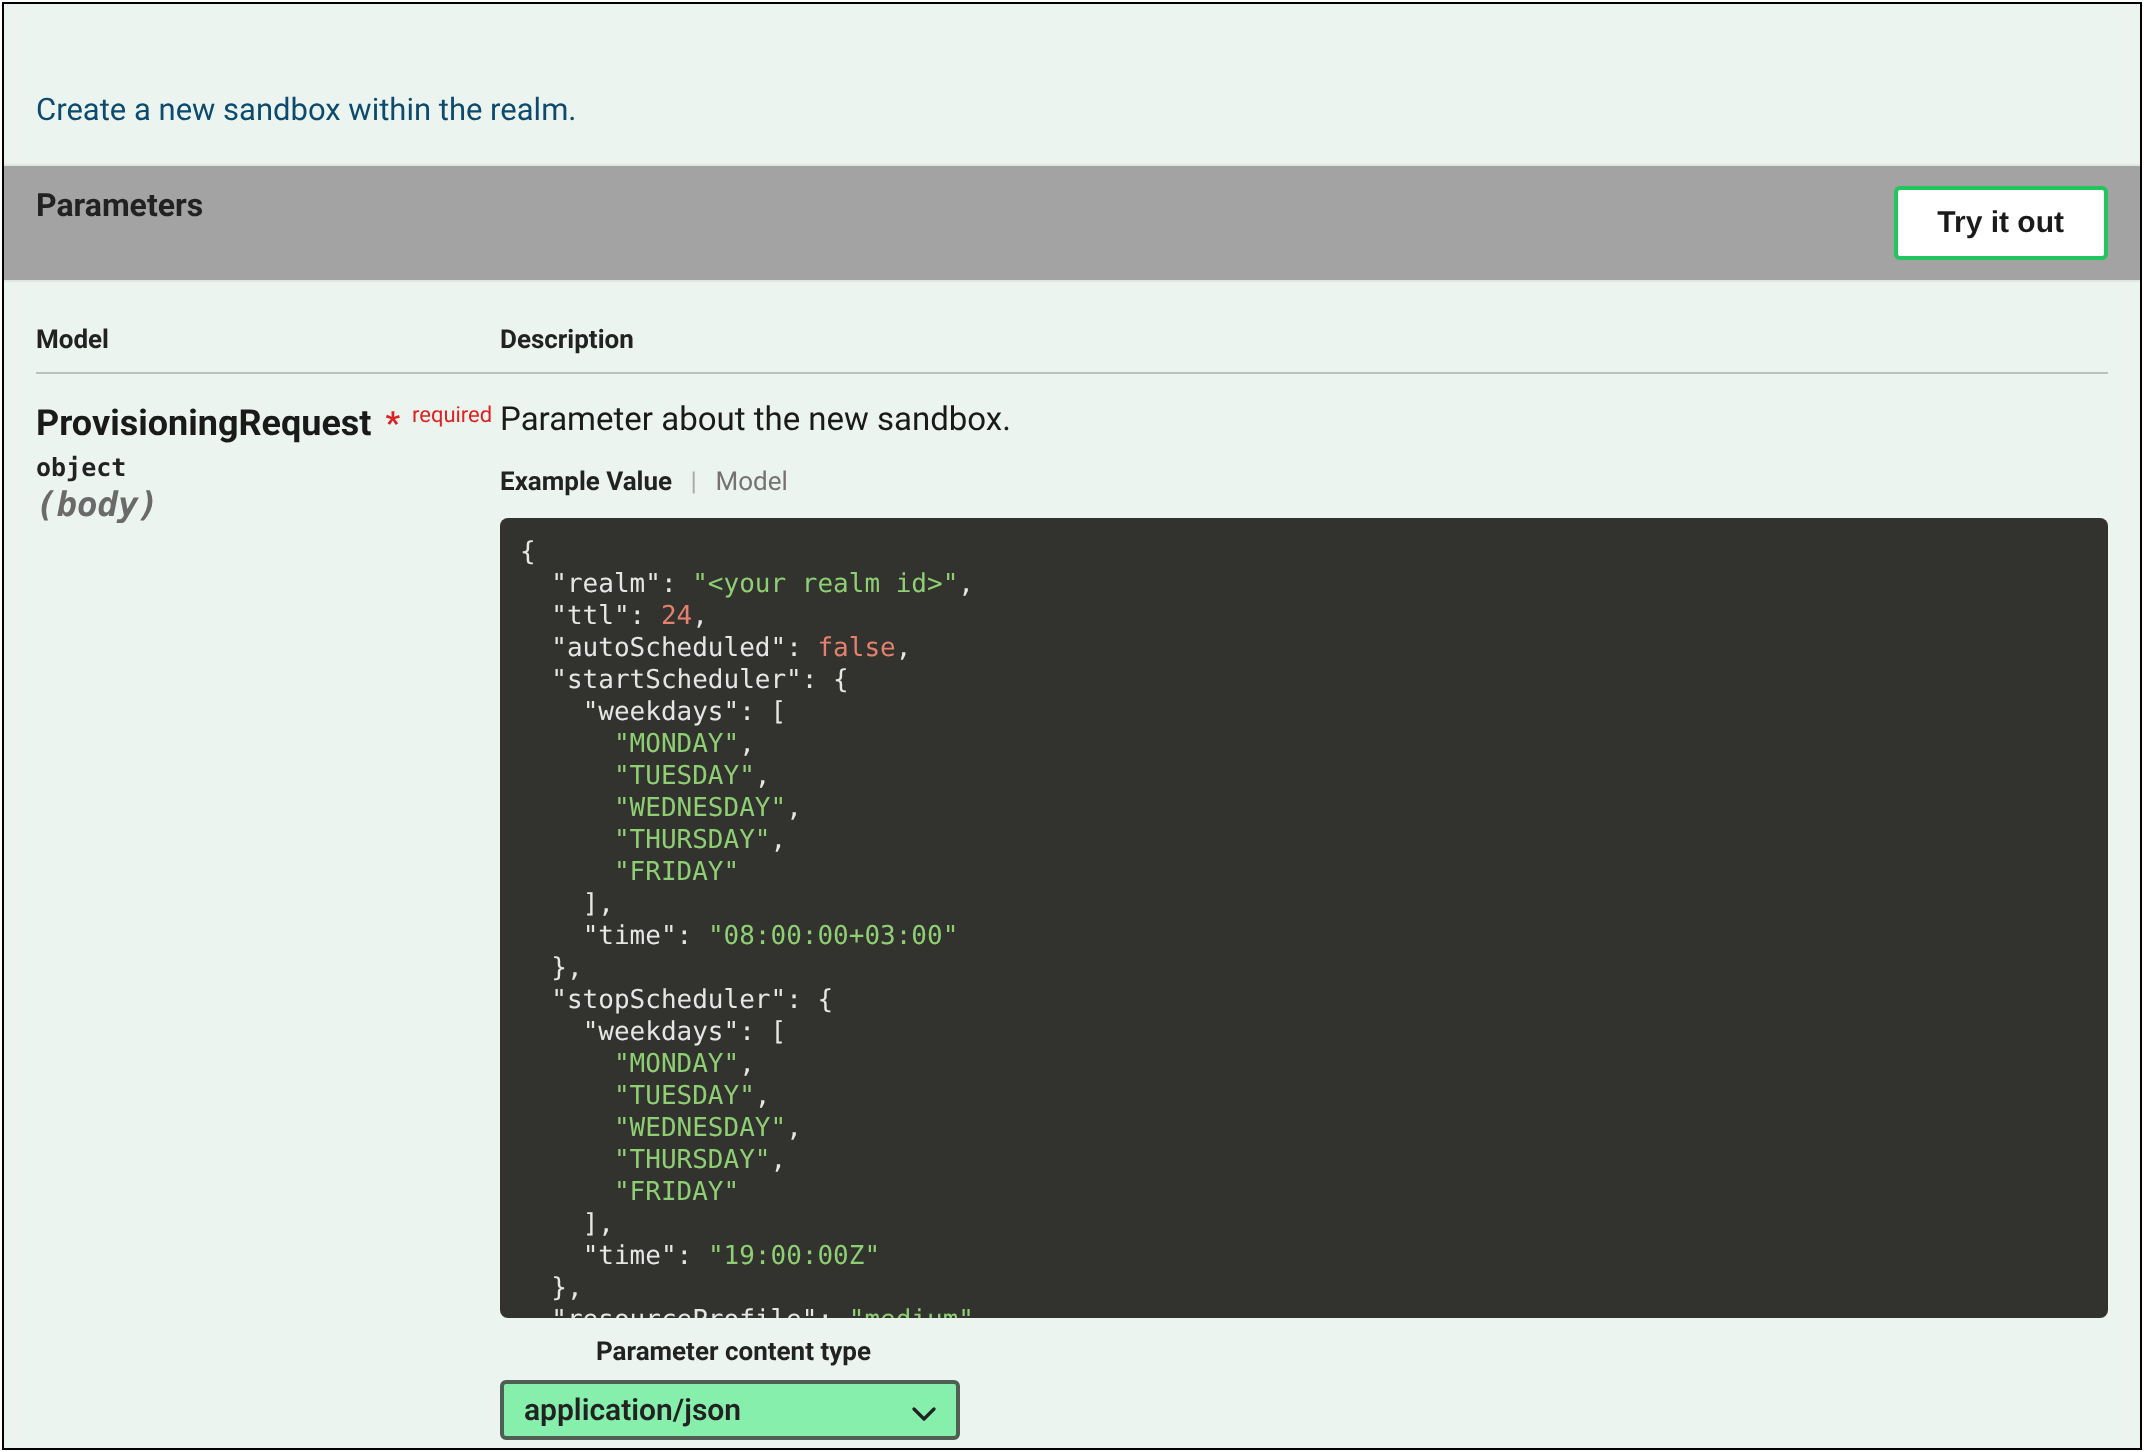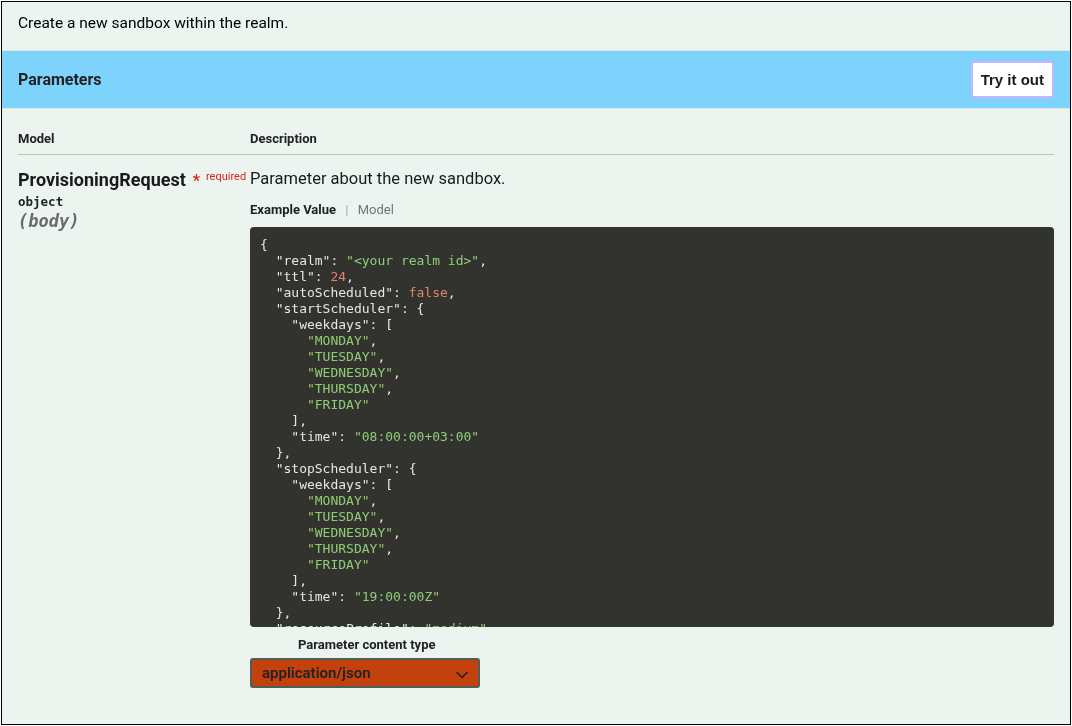--- a/index.html
+++ b/index.html
@@ -14,43 +14,44 @@
     border: 1px solid #000;
     width: 1070px;
     height: 724px;
     margin: 1px;
     background: #ecf4ef;
     overflow: hidden;
   }
   .intro {
     padding: 12px 16px 18px 16px;
     font-size: 15.5px;
-    color: #000000;
+    color: #0c4a6e;
+    margin-top: 32px;
   }
   .params-bar {
-    background: #7dd3fc;
+    background: #a3a3a3;
     border-top: 1px solid #e0e6e2;
     border-bottom: 1px solid #e0e6e2;
     display: flex;
-    align-items: center;
+    align-items: flex-start;
     justify-content: space-between;
     padding: 10px 16px;
   }
   .params-title {
     font-size: 16px;
     font-weight: 700;
     color: #222;
   }
   .try-btn {
-    border: 2px solid #c4b5fd;
+    border: 2px solid #22c55e;
     background: #fff;
     color: #1a1a1a;
     font-weight: 700;
     font-size: 15px;
-    padding: 8px 8px;
+    padding: 8px 20px;
     border-radius: 3px;
     cursor: pointer;
   }
   .tbl {
     padding: 0 16px;
   }
   .tbl-header {
     display: flex;
     border-bottom: 1px solid #b8c2ba;
     padding: 22px 0 8px 0;
@@ -121,21 +122,21 @@
     color: #222;
     margin-top: 10px;
     padding-left: 48px;
   }
   .ct-select {
     margin-top: 6px;
     width: 230px;
     height: 30px;
     border: 2px solid #4f5f54;
     border-radius: 3px;
-    background: #c2410c;
+    background: #86efac;
     display: flex;
     align-items: center;
     justify-content: space-between;
     padding: 0 10px;
     font-size: 15px;
     font-weight: 600;
     color: #222;
     cursor: pointer;
   }
   .chev {

